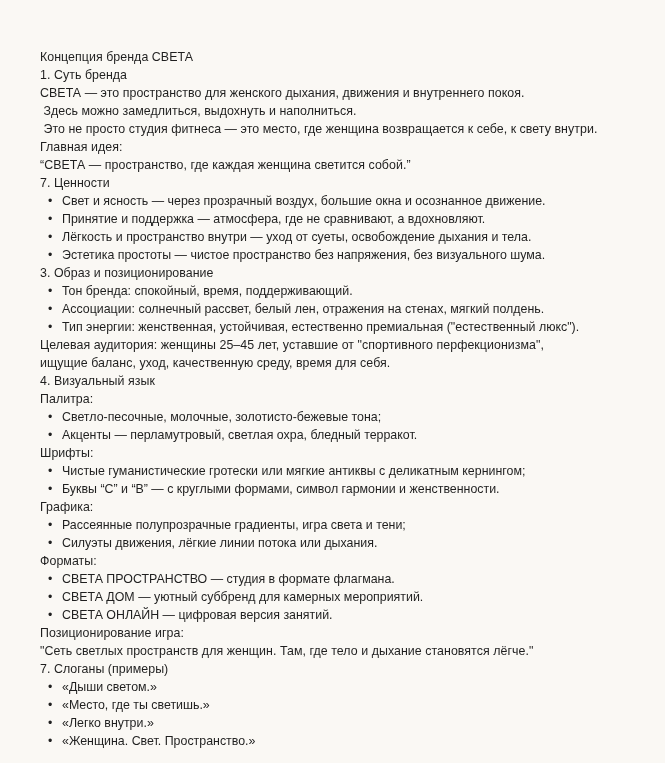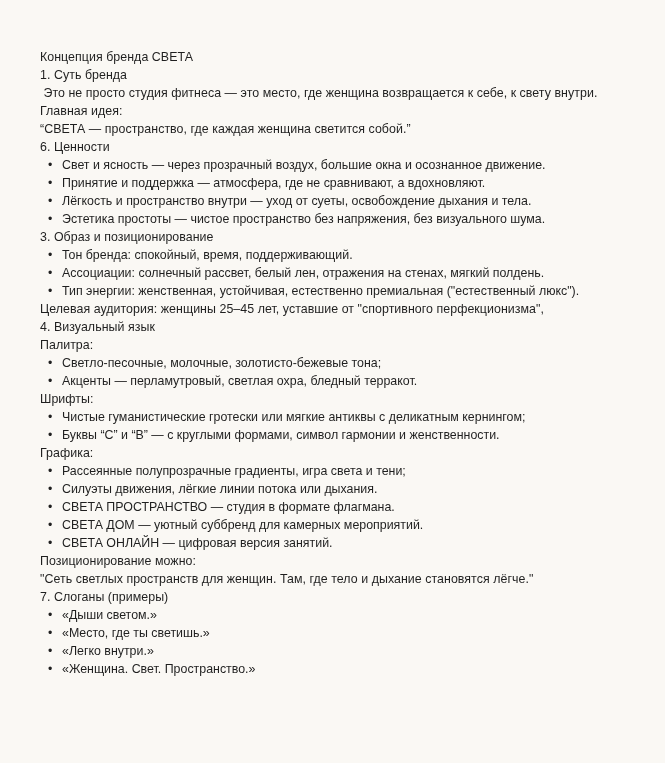--- a/index.html
+++ b/index.html
@@ -43,46 +43,50 @@
     flex: 1 1 auto;
     white-space: pre;
   }
 </style>
 </head>
 <body style="background: rgb(250, 248, 244); color: rgb(31, 31, 31);">
 
 <div id="doc">
     <div class="line">Концепция бренда СВЕТА</div>
     <div class="line">1. Суть бренда</div>
+    <div class="line">СВЕТА — это пространство для женского дыхания, движения и внутреннего покоя.</div>
+    <div class="line"> Здесь можно замедлиться, выдохнуть и наполниться.</div>
     <div class="line"> Это не просто студия фитнеса — это место, где женщина возвращается к себе, к свету внутри.</div>
     <div class="line">Главная идея:</div>
     <div class="line">“СВЕТА — пространство, где каждая женщина светится собой.”</div>
-    <div class="line">6. Ценности</div>
+    <div class="line">7. Ценности</div>
     <div class="bullet-line"><span class="bullet-dot">•</span><span class="bullet-text">Свет и ясность — через прозрачный воздух, большие окна и осознанное движение.</span></div>
     <div class="bullet-line"><span class="bullet-dot">•</span><span class="bullet-text">Принятие и поддержка — атмосфера, где не сравнивают, а вдохновляют.</span></div>
     <div class="bullet-line"><span class="bullet-dot">•</span><span class="bullet-text">Лёгкость и пространство внутри — уход от суеты, освобождение дыхания и тела.</span></div>
     <div class="bullet-line"><span class="bullet-dot">•</span><span class="bullet-text">Эстетика простоты — чистое пространство без напряжения, без визуального шума.</span></div>
     <div class="line">3. Образ и позиционирование</div>
     <div class="bullet-line"><span class="bullet-dot">•</span><span class="bullet-text">Тон бренда: спокойный, время, поддерживающий.</span></div>
     <div class="bullet-line"><span class="bullet-dot">•</span><span class="bullet-text">Ассоциации: солнечный рассвет, белый лен, отражения на стенах, мягкий полдень.</span></div>
     <div class="bullet-line"><span class="bullet-dot">•</span><span class="bullet-text">Тип энергии: женственная, устойчивая, естественно премиальная ("естественный люкс").</span></div>
     <div class="line">Целевая аудитория: женщины 25–45 лет, уставшие от "спортивного перфекционизма",</div>
+    <div class="line">ищущие баланс, уход, качественную среду, время для себя.</div>
     <div class="line">4. Визуальный язык</div>
     <div class="line">Палитра:</div>
     <div class="bullet-line"><span class="bullet-dot">•</span><span class="bullet-text">Светло-песочные, молочные, золотисто-бежевые тона;</span></div>
     <div class="bullet-line"><span class="bullet-dot">•</span><span class="bullet-text">Акценты — перламутровый, светлая охра, бледный терракот.</span></div>
     <div class="line">Шрифты:</div>
     <div class="bullet-line"><span class="bullet-dot">•</span><span class="bullet-text">Чистые гуманистические гротески или мягкие антиквы с деликатным кернингом;</span></div>
     <div class="bullet-line"><span class="bullet-dot">•</span><span class="bullet-text">Буквы “С” и “В” — с круглыми формами, символ гармонии и женственности.</span></div>
     <div class="line">Графика:</div>
     <div class="bullet-line"><span class="bullet-dot">•</span><span class="bullet-text">Рассеянные полупрозрачные градиенты, игра света и тени;</span></div>
     <div class="bullet-line"><span class="bullet-dot">•</span><span class="bullet-text">Силуэты движения, лёгкие линии потока или дыхания.</span></div>
+    <div class="line">Форматы:</div>
     <div class="bullet-line"><span class="bullet-dot">•</span><span class="bullet-text">СВЕТА ПРОСТРАНСТВО — студия в формате флагмана.</span></div>
     <div class="bullet-line"><span class="bullet-dot">•</span><span class="bullet-text">СВЕТА ДОМ — уютный суббренд для камерных мероприятий.</span></div>
     <div class="bullet-line"><span class="bullet-dot">•</span><span class="bullet-text">СВЕТА ОНЛАЙН — цифровая версия занятий.</span></div>
-    <div class="line">Позиционирование можно:</div>
+    <div class="line">Позиционирование игра:</div>
     <div class="line">"Сеть светлых пространств для женщин. Там, где тело и дыхание становятся лёгче."</div>
     <div class="line">7. Слоганы (примеры)</div>
     <div class="bullet-line"><span class="bullet-dot">•</span><span class="bullet-text">«Дыши светом.»</span></div>
     <div class="bullet-line"><span class="bullet-dot">•</span><span class="bullet-text">«Место, где ты светишь.»</span></div>
     <div class="bullet-line"><span class="bullet-dot">•</span><span class="bullet-text">«Легко внутри.»</span></div>
     <div class="bullet-line"><span class="bullet-dot">•</span><span class="bullet-text">«Женщина. Свет. Пространство.»</span></div>
   </div>
 
 </body></html>

